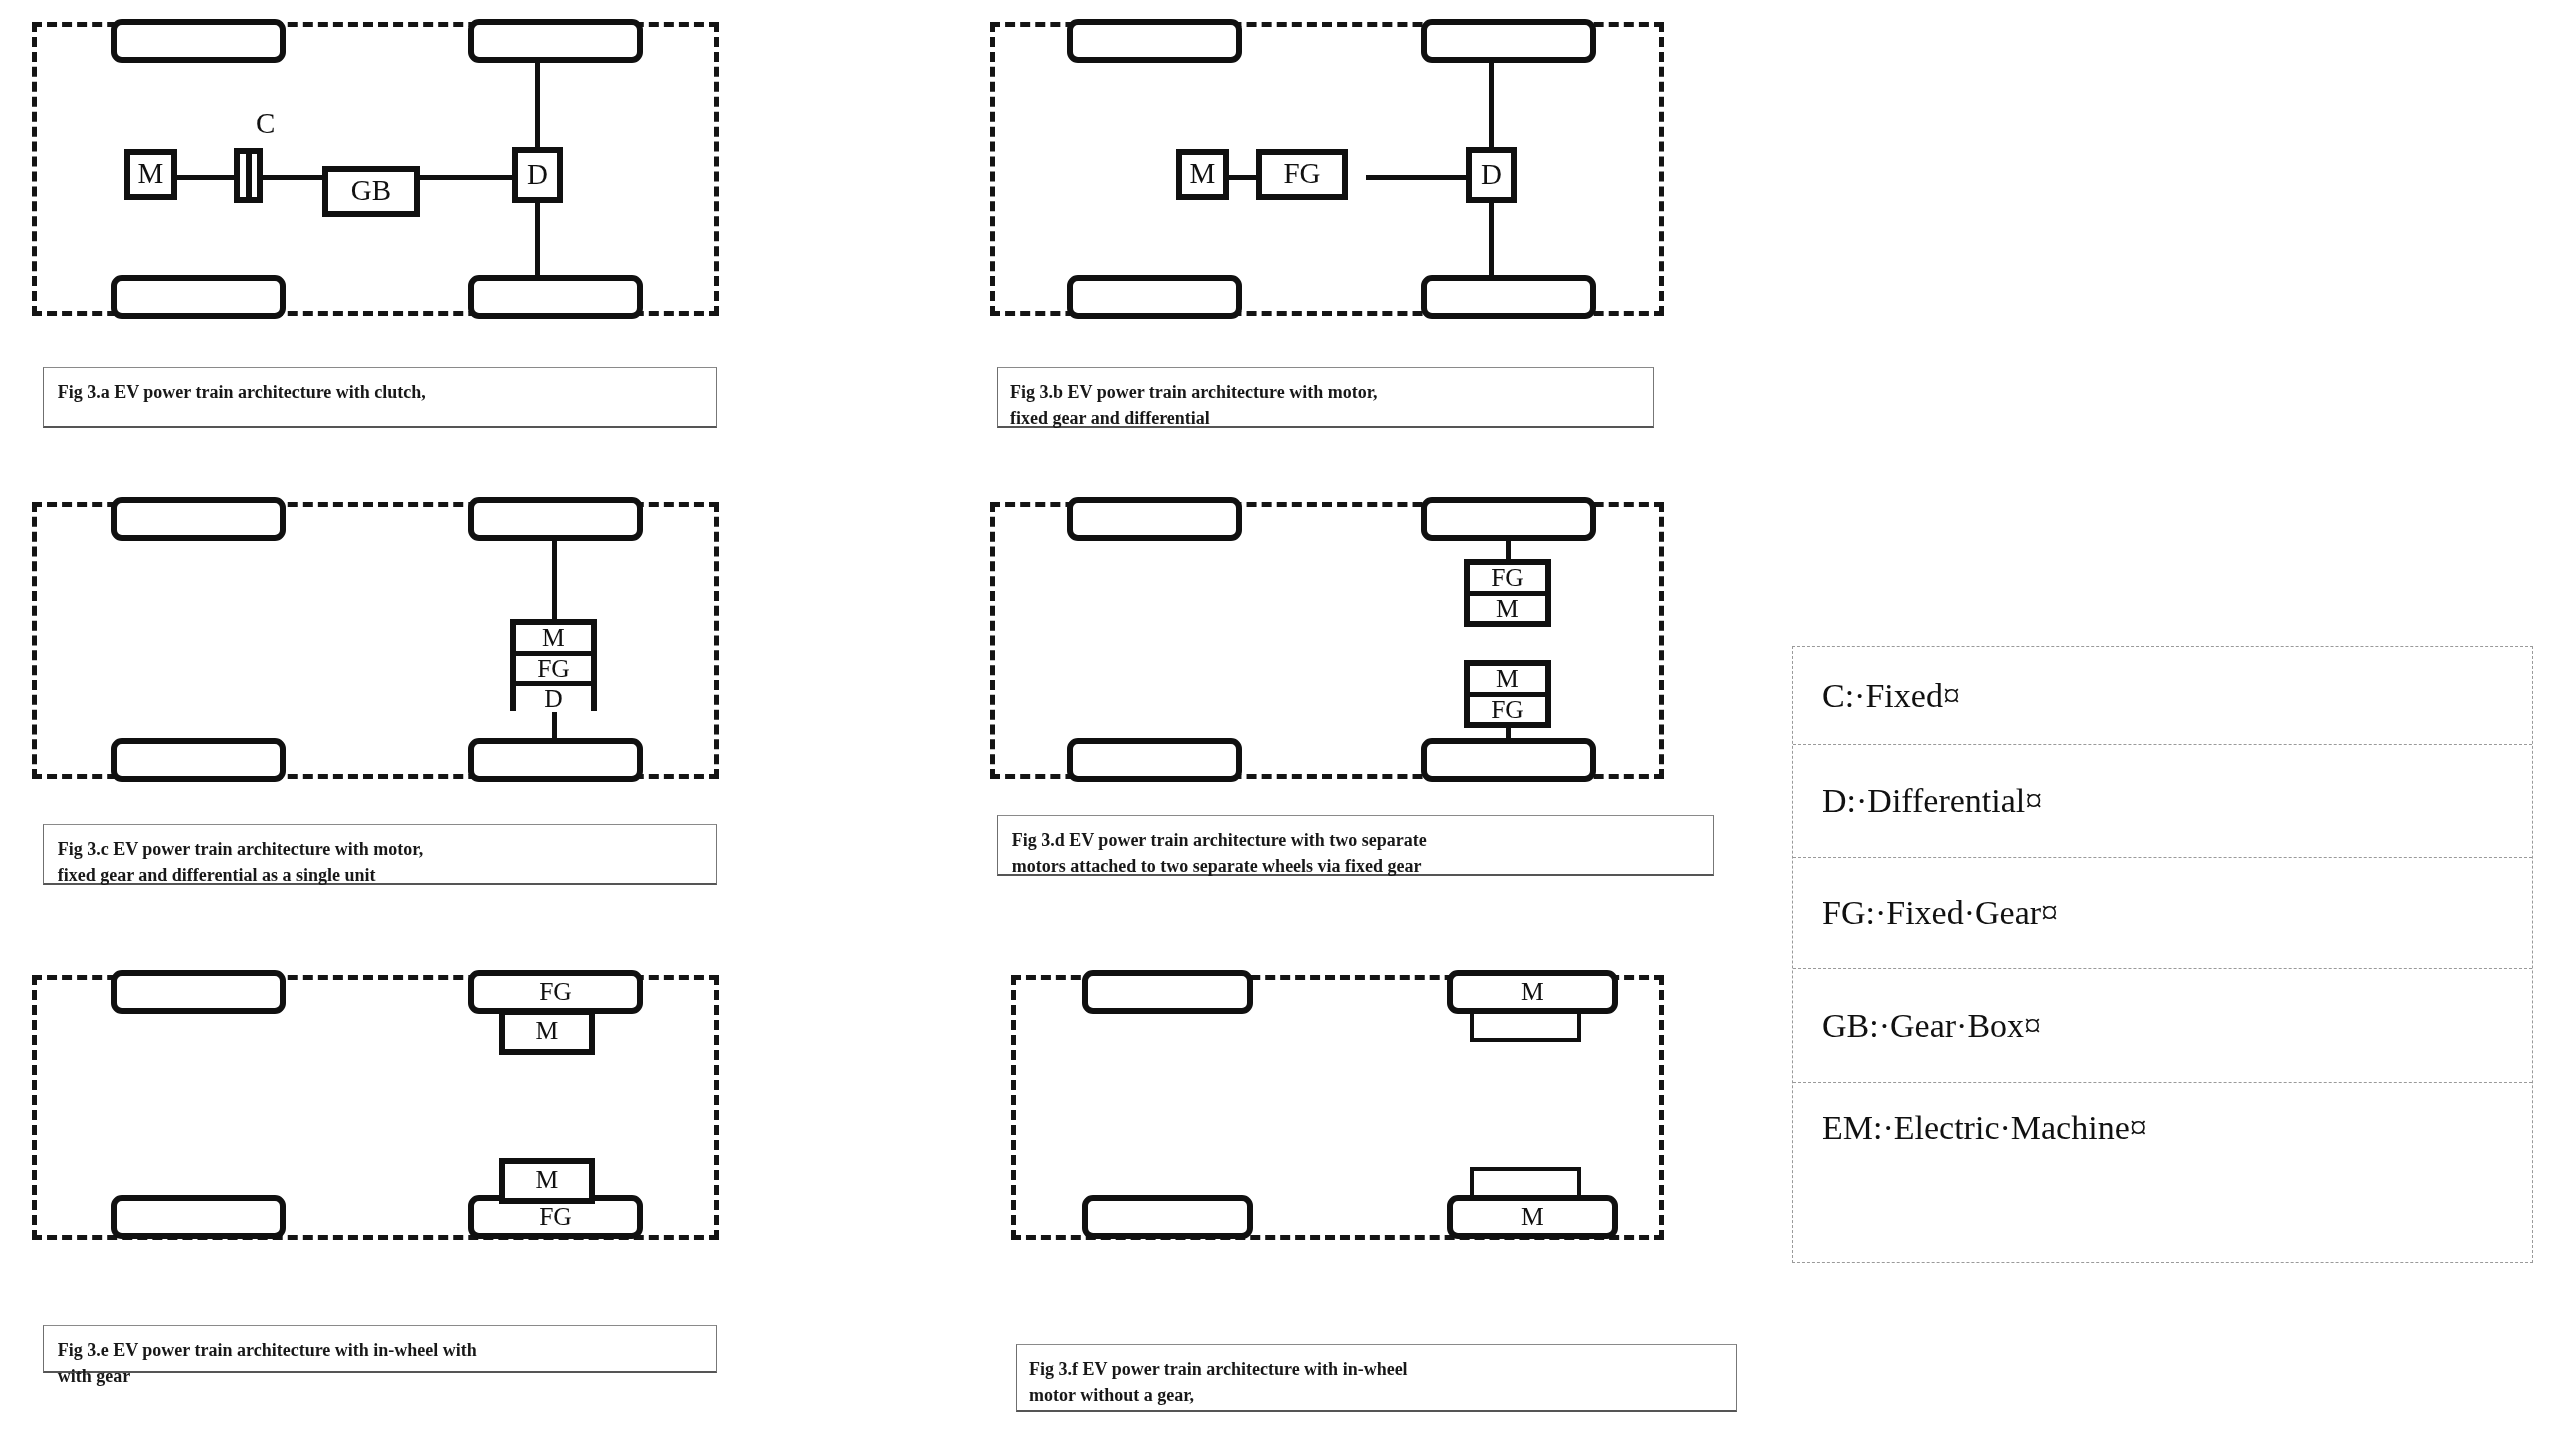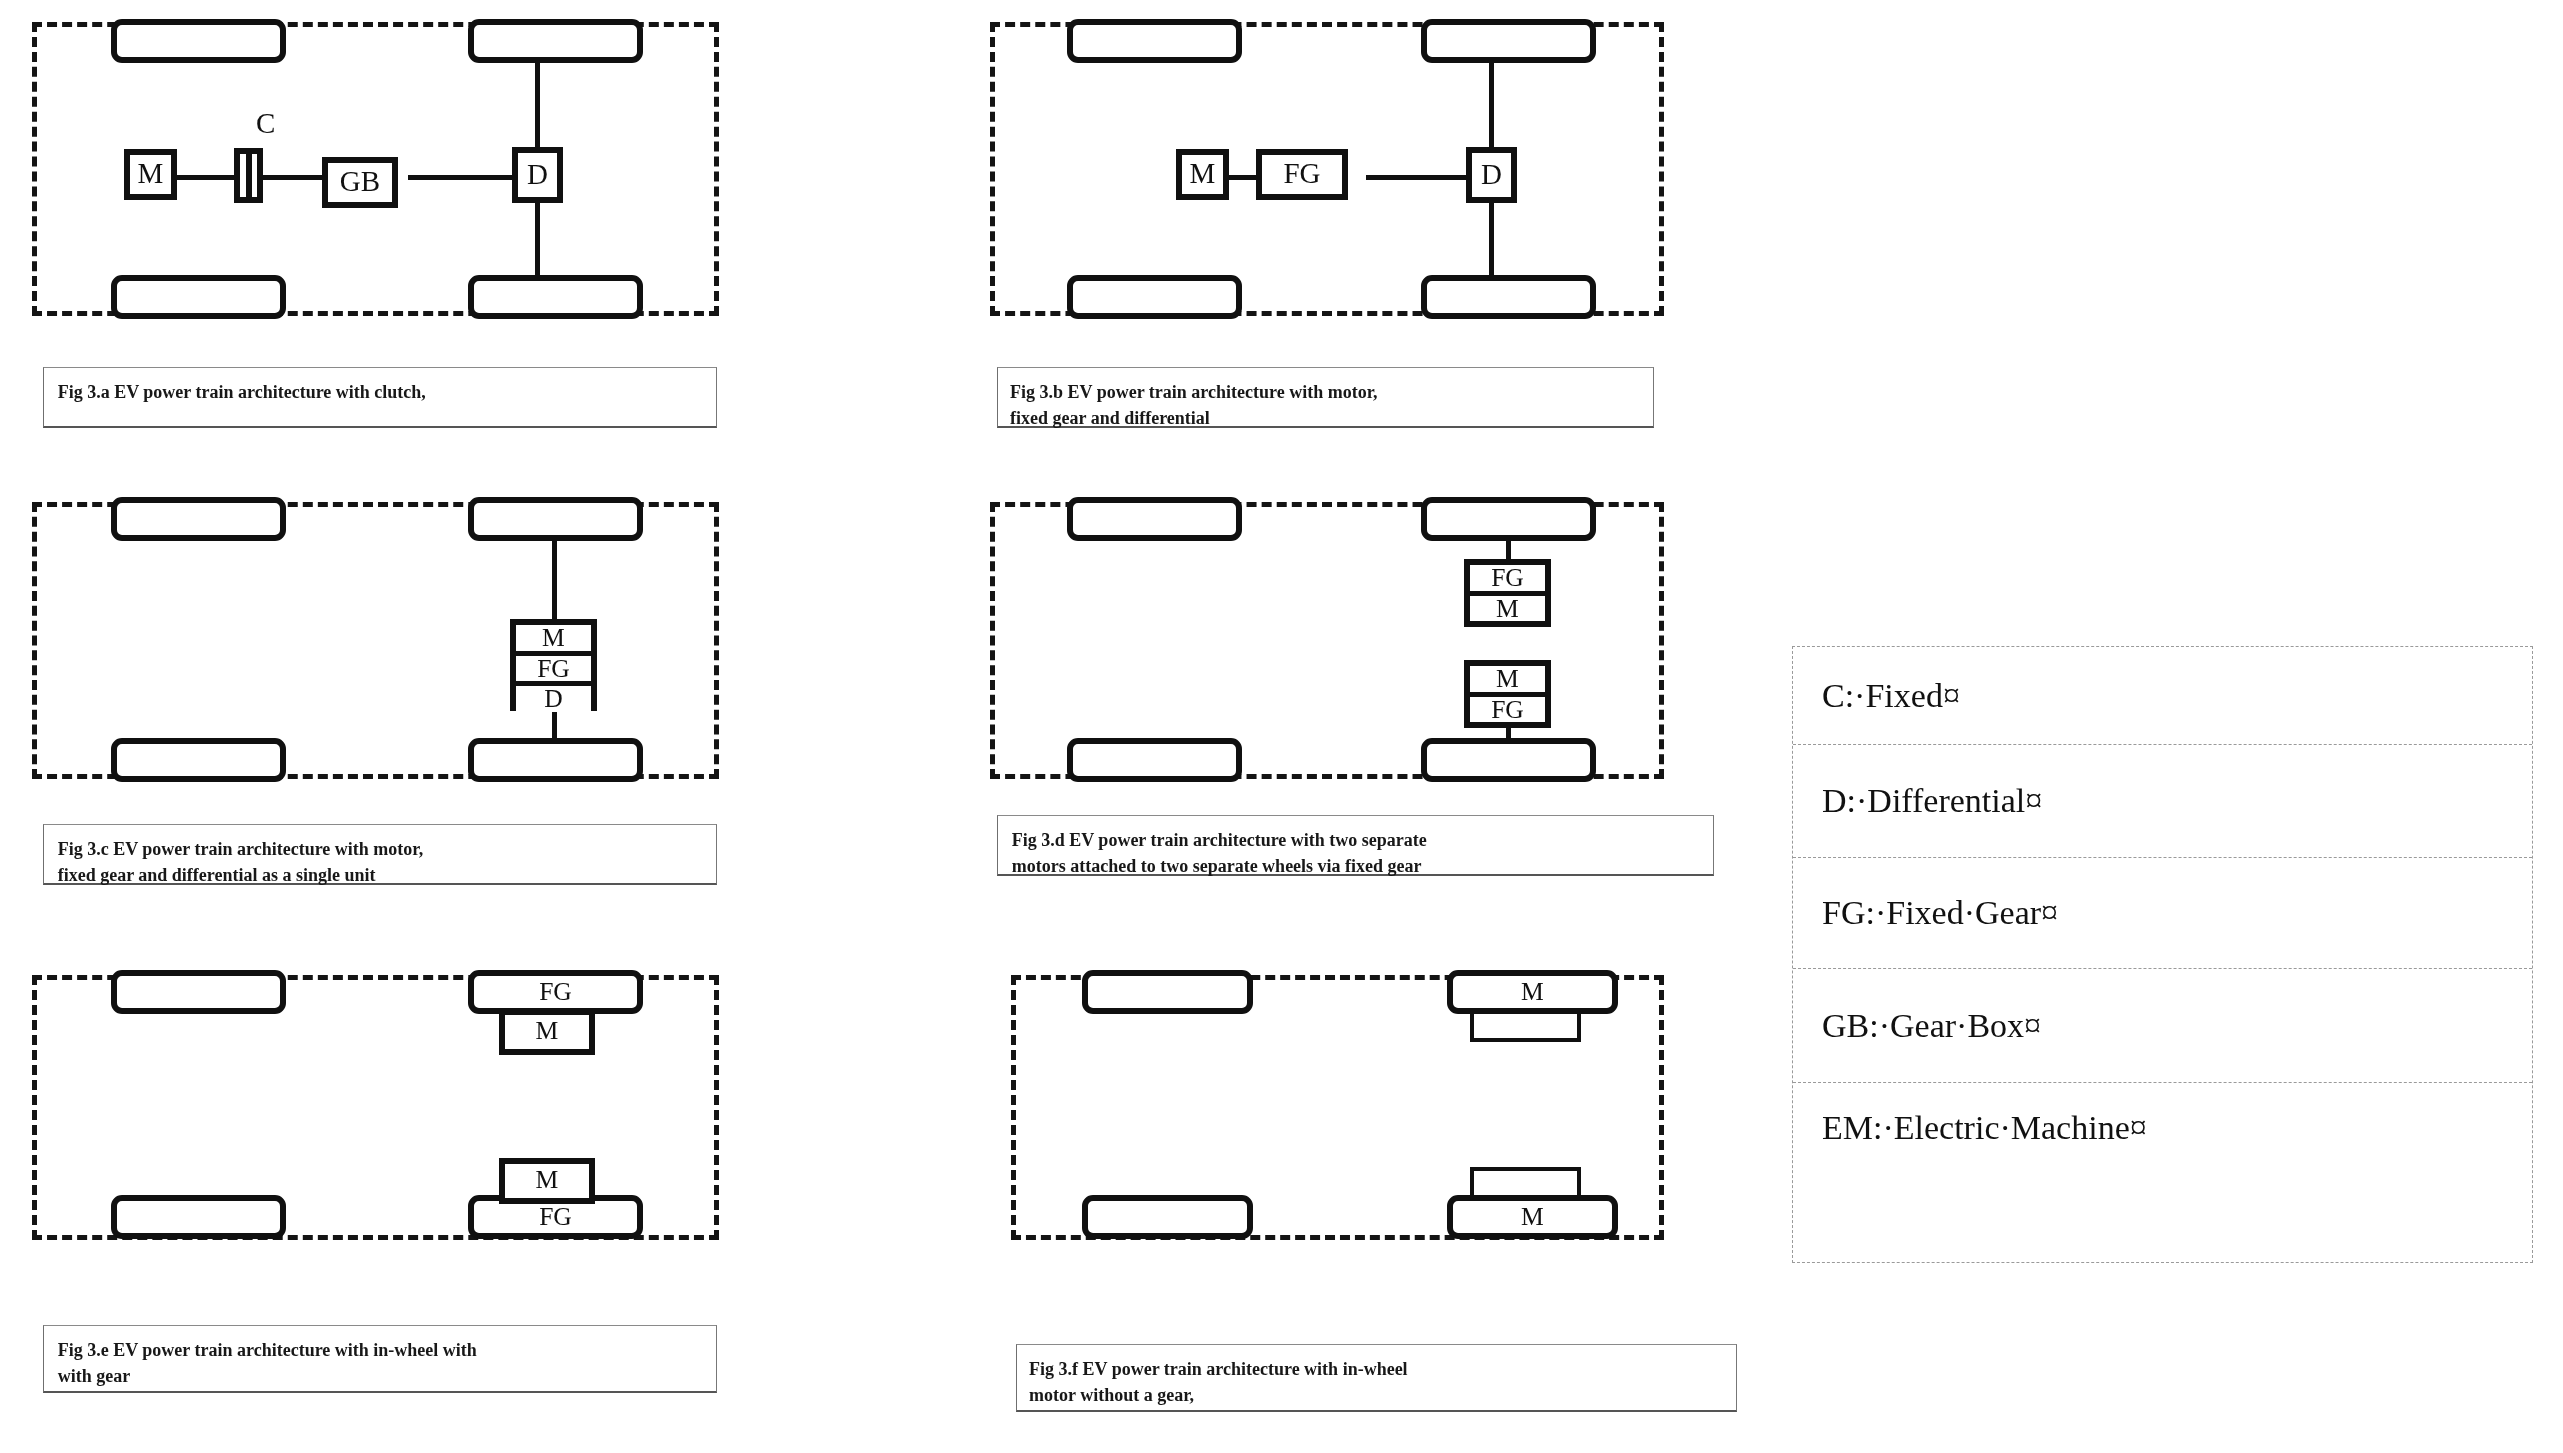--- a/index.html
+++ b/index.html
@@ -87,21 +87,21 @@
     <span>M</span>
   </div>
 
   <div class="freelabel" style="left:256px;top:109px;font-size:29px;"><span>C</span></div>
 
   <div class="clutch" style="left:234px;top:148px;width:29px;height:55px;">
     <div class="plate"></div>
     <div class="plate"></div>
   </div>
 
-  <div class="box" style="left:322px;top:157px;width:76px;height:51px;font-size:29px;">
+  <div class="box" style="left:322px;top:166px;width:98px;height:51px;font-size:29px;">
     <span>GB</span>
   </div>
 
   <div class="box" style="left:512px;top:147px;width:51px;height:56px;font-size:29px;">
     <span>D</span>
   </div>
 
   <div class="caption" style="left:43px;top:367px;width:674px;height:61px;">
     <div>Fig 3.a EV power train architecture with clutch,</div>
   </div>
@@ -223,21 +223,21 @@
   <div class="wheel" style="left:111px;top:1195px;width:175px;height:44px;"></div>
 
   <div class="box" style="left:499px;top:1158px;width:96px;height:46px;font-size:25.6px;z-index:5;">
     <span>M</span>
   </div>
   <div class="wheel" style="left:468px;top:1195px;width:175px;height:44px;
               display:flex;align-items:center;justify-content:center;font-size:25.6px;color:#111;">
     <span>FG</span>
   </div>
 
-  <div class="caption" style="left:43px;top:1325px;width:674px;height:68px;">
+  <div class="caption" style="left:43px;top:1325px;width:674px;height:48px;">
     <div>Fig 3.e EV power train architecture with in-wheel with</div>
     <div>with gear</div>
   </div>
 </div>
 
 <div class="panel">
 
   <div class="chassis" style="left:1011px;top:975px;width:653px;height:265px;"></div>
 
   <div class="wheel" style="left:1082px;top:970px;width:171px;height:44px;"></div>

